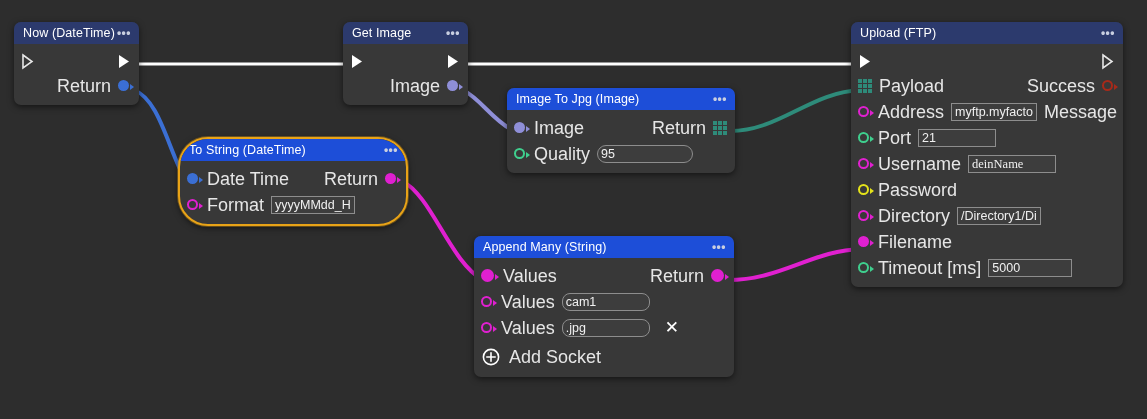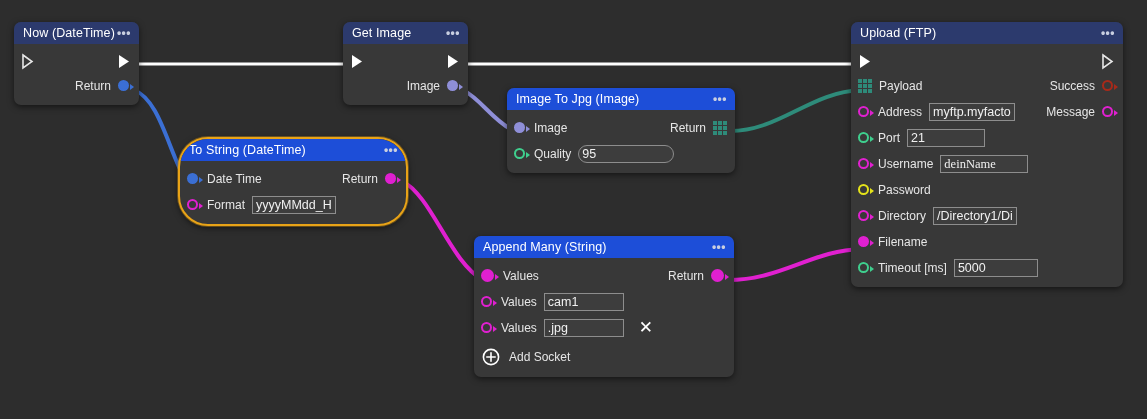--- a/index.html
+++ b/index.html
@@ -60,21 +60,21 @@
     display: flex; align-items: center;
     height: 26px;
     padding: 0 8px 0 7px;
     gap: 7px;
   }
   .row.split { justify-content: space-between; }
   .side { display: flex; align-items: center; gap: 7px; }
 
   .label {
     color: #e6e6e6;
-    font-size: 12px;
+    font-size: 18px;
     white-space: nowrap;
   }
 
   
   .pin { position: relative; width: 13px; height: 13px; flex: 0 0 13px; }
   .pin .dot {
     position: absolute; left: 0; top: 0;
     width: 11px; height: 11px; border-radius: 50%;
     border: 2px solid currentColor;
     background: transparent;
@@ -120,21 +120,21 @@
     padding: 0 3px;
     outline: none;
   }
   .f-format { width: 84px; }
   .f-quality { width: 96px; border-radius: 9px; }
   .f-address { width: 86px; }
   .f-port { width: 78px; }
   .f-username { width: 88px; font-family: Liberation Serif, serif; }
   .f-directory { width: 84px; }
   .f-timeout { width: 84px; }
-  .f-values { width: 80px; }
+  .f-values { width: 88px; border-radius: 8px; }
 
   .x-del {
     color: #ffffff; font-size: 17px; line-height: 14px;
     margin-left: 8px; cursor: pointer; font-weight: 400;
     font-family: "Liberation Sans", sans-serif;
   }
   .add-row {
     display: flex; align-items: center; gap: 9px;
     height: 28px; padding: 0 8px 0 8px; margin-top: 2px;
   }

